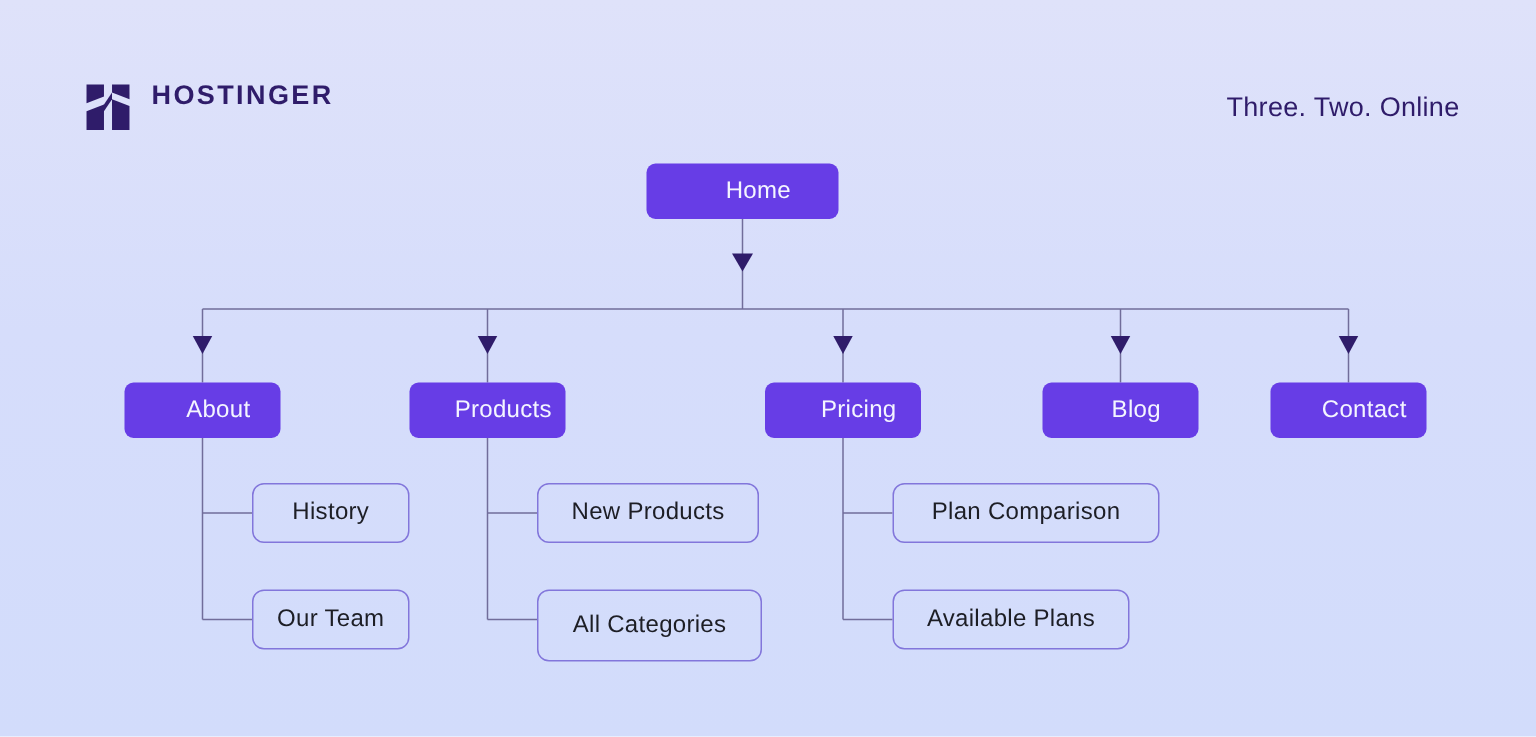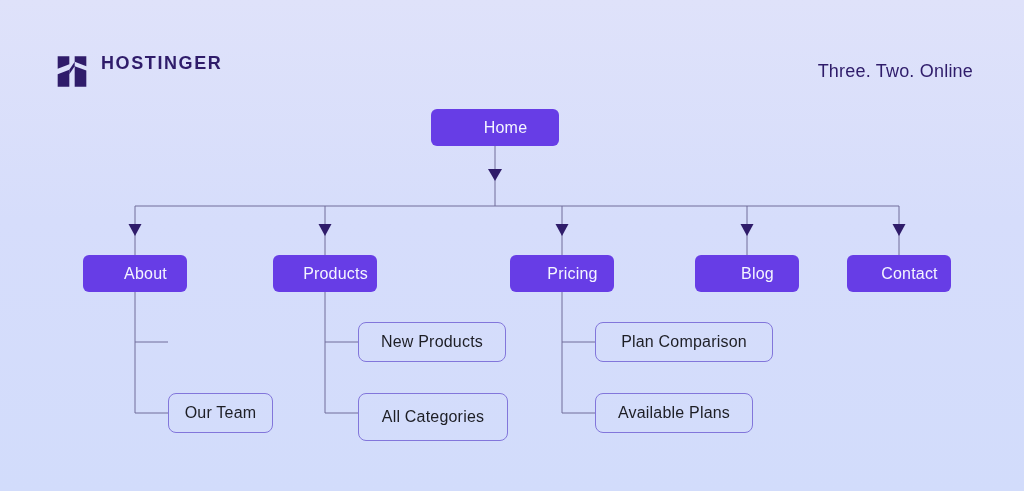--- a/index.html
+++ b/index.html
@@ -95,20 +95,21 @@
   </svg>
 
   <div class="node purple" style="left:431px;top:109px;width:128px;height:37px">Home</div>
 
   <div class="node purple" style="left:83px;top:255px;width:104px;height:37px">About</div>
   <div class="node purple" style="left:273px;top:255px;width:104px;height:37px">Products</div>
   <div class="node purple" style="left:510px;top:255px;width:104px;height:37px">Pricing</div>
   <div class="node purple" style="left:695px;top:255px;width:104px;height:37px">Blog</div>
   <div class="node purple" style="left:847px;top:255px;width:104px;height:37px">Contact</div>
 
+  <div class="node outline" style="left:168px;top:322px;width:105px;height:40px">History</div>
   <div class="node outline" style="left:168px;top:393px;width:105px;height:40px">Our Team</div>
 
   <div class="node outline" style="left:358px;top:322px;width:148px;height:40px">New Products</div>
   <div class="node outline" style="left:358px;top:393px;width:150px;height:48px">All Categories</div>
 
   <div class="node outline" style="left:595px;top:322px;width:178px;height:40px">Plan Comparison</div>
   <div class="node outline" style="left:595px;top:393px;width:158px;height:40px">Available Plans</div>
 
 </div>
 

